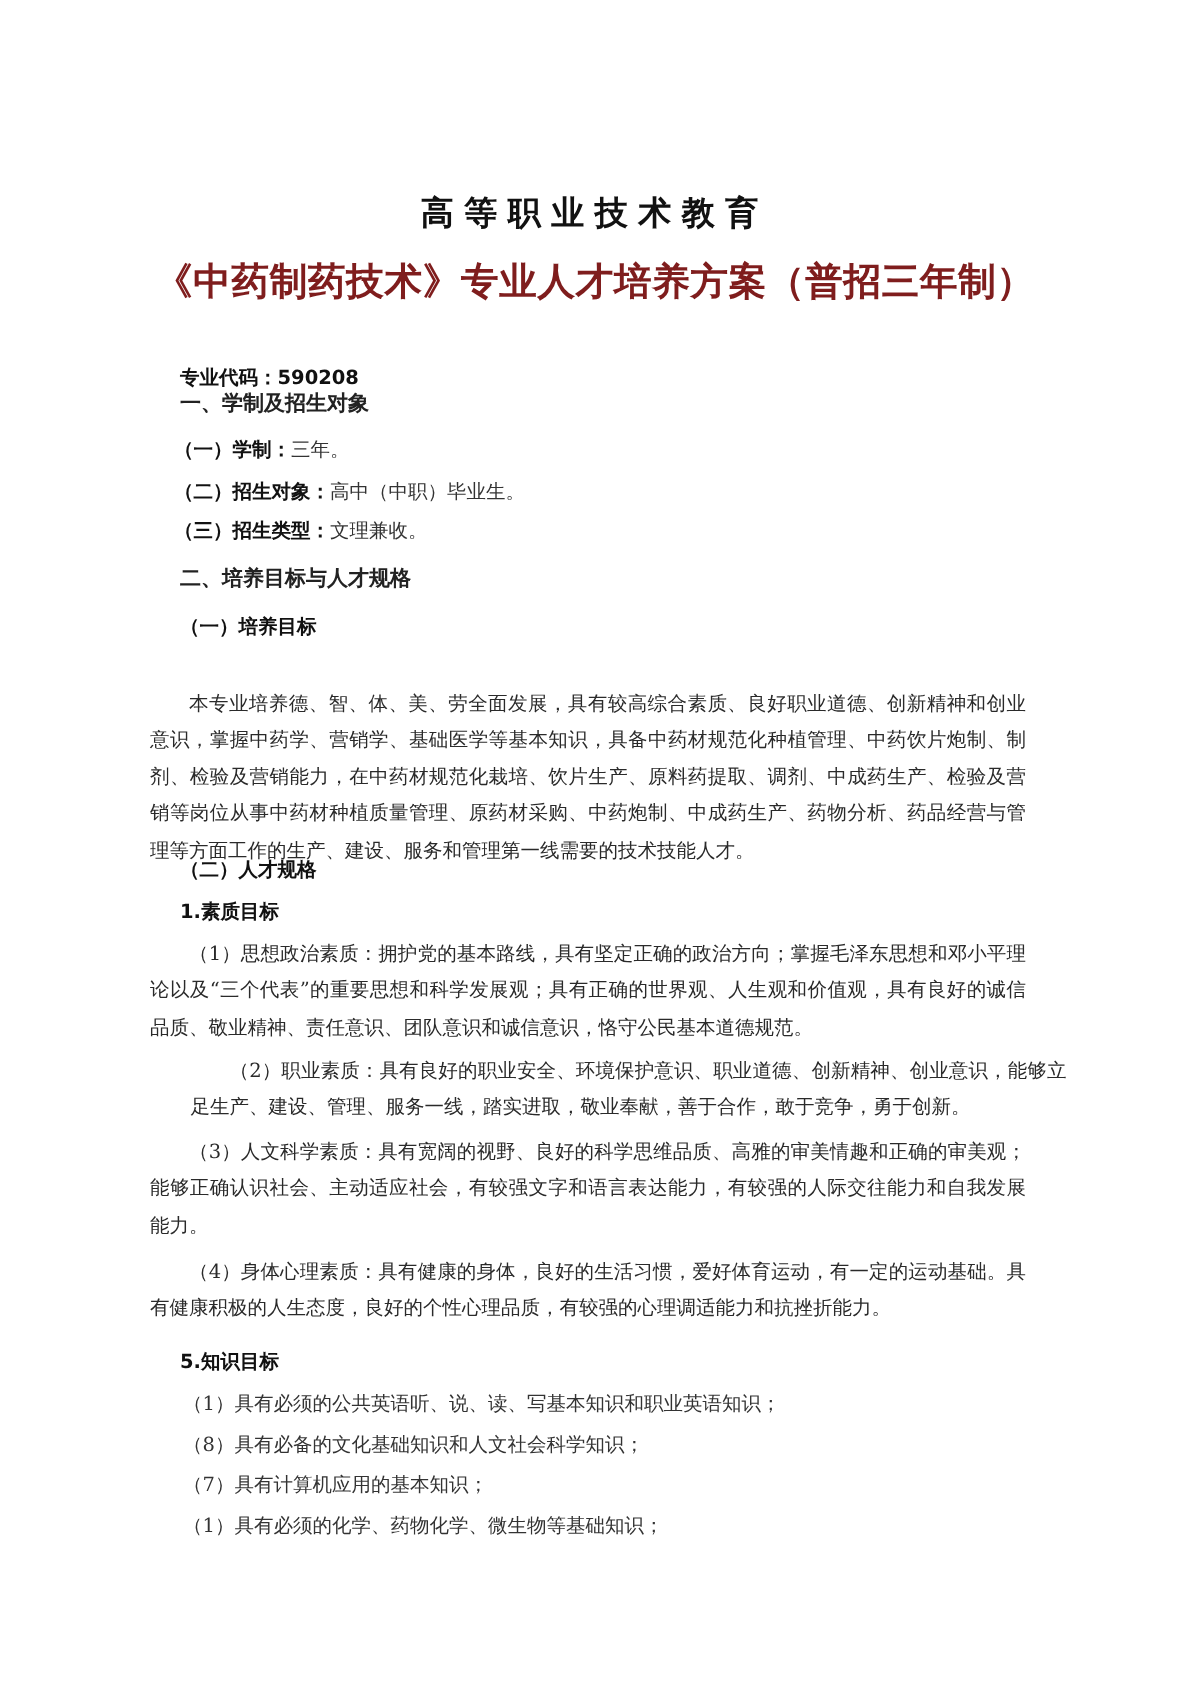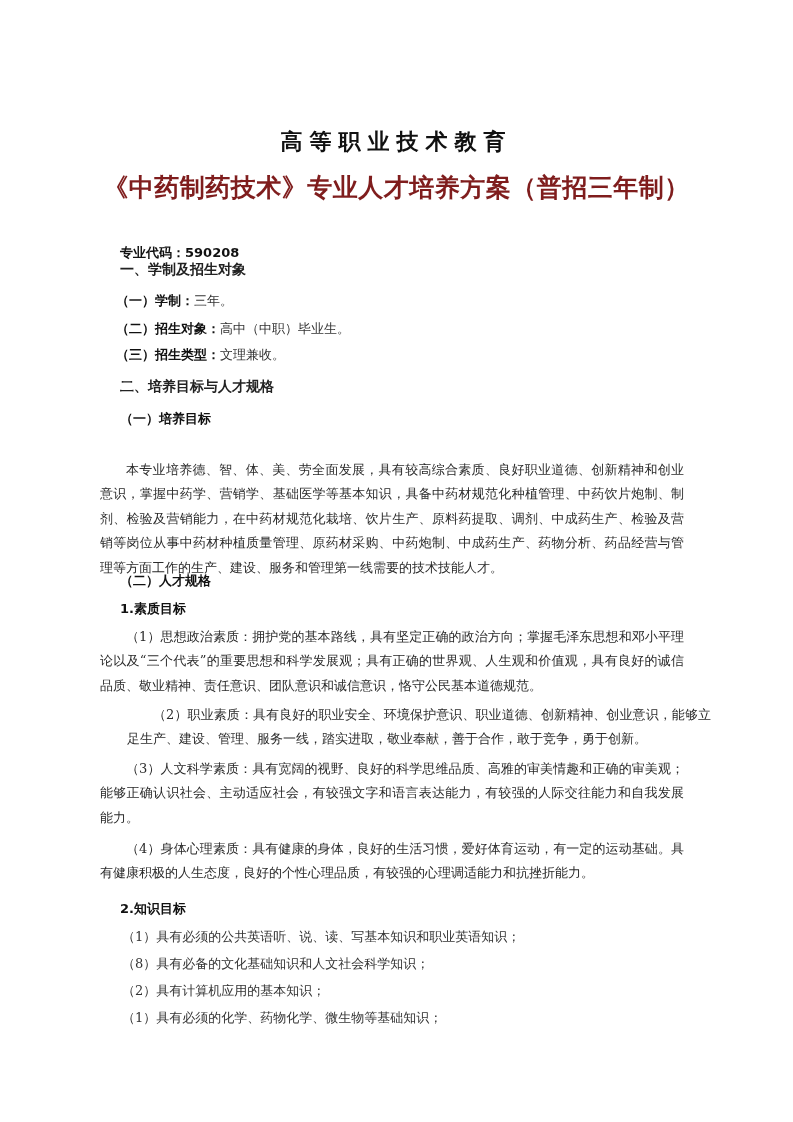--- a/index.html
+++ b/index.html
@@ -48,19 +48,19 @@
     <div class="para" style="top:208px; left:-20px;margin-top:23px;">本专业培养德、智、体、美、劳全面发展，具有较高综合素质、良好职业道德、创新精神和创业意识，掌握中药学、营销学、基础医学等基本知识，具备中药材规范化种植管理、中药饮片炮制、制剂、检验及营销能力，在中药材规范化栽培、饮片生产、原料药提取、调剂、中成药生产、检验及营销等岗位从事中药材种植质量管理、原药材采购、中药炮制、中成药生产、药物分析、药品经营与管理等方面工作的生产、建设、服务和管理第一线需要的技术技能人才。</div>
 
     <div class="line b" style="top:344px;text-align:right;">（二）人才规格</div>
 
     <div class="line b" style="top:372px;text-align:center;">1.素质目标</div>
     <div class="para" style="top:398px; left:-20px;">（1）思想政治素质：拥护党的基本路线，具有坚定正确的政治方向；掌握毛泽东思想和邓小平理论以及“三个代表”的重要思想和科学发展观；具有正确的世界观、人生观和价值观，具有良好的诚信品质、敬业精神、责任意识、团队意识和诚信意识，恪守公民基本道德规范。</div>
     <div class="para" style="top:476px; left:-20px;margin-left:27px;">（2）职业素质：具有良好的职业安全、环境保护意识、职业道德、创新精神、创业意识，能够立足生产、建设、管理、服务一线，踏实进取，敬业奉献，善于合作，敢于竞争，勇于创新。</div>
     <div class="para" style="top:530px; left:-20px;">（3）人文科学素质：具有宽阔的视野、良好的科学思维品质、高雅的审美情趣和正确的审美观；能够正确认识社会、主动适应社会，有较强文字和语言表达能力，有较强的人际交往能力和自我发展能力。</div>
     <div class="para" style="top:610px; left:-20px;">（4）身体心理素质：具有健康的身体，良好的生活习惯，爱好体育运动，有一定的运动基础。具有健康积极的人生态度，良好的个性心理品质，有较强的心理调适能力和抗挫折能力。</div>
 
-    <div class="line b" style="top:672px;">2.知识目标</div>
+    <div class="line b" style="top:672px;">5.知识目标</div>
     <div class="line t" style="top:700px; left:2px;">（1）具有必须的公共英语听、说、读、写基本知识和职业英语知识；</div>
     <div class="line t" style="top:727px; left:2px;">（8）具有必备的文化基础知识和人文社会科学知识；</div>
-    <div class="line t" style="top:754px; left:2px;">（2）具有计算机应用的基本知识；</div>
+    <div class="line t" style="top:754px; left:2px;">（7）具有计算机应用的基本知识；</div>
     <div class="line t" style="top:781px; left:2px;">（1）具有必须的化学、药物化学、微生物等基础知识；</div>
   </div>
 </div>
 
 </body></html>

